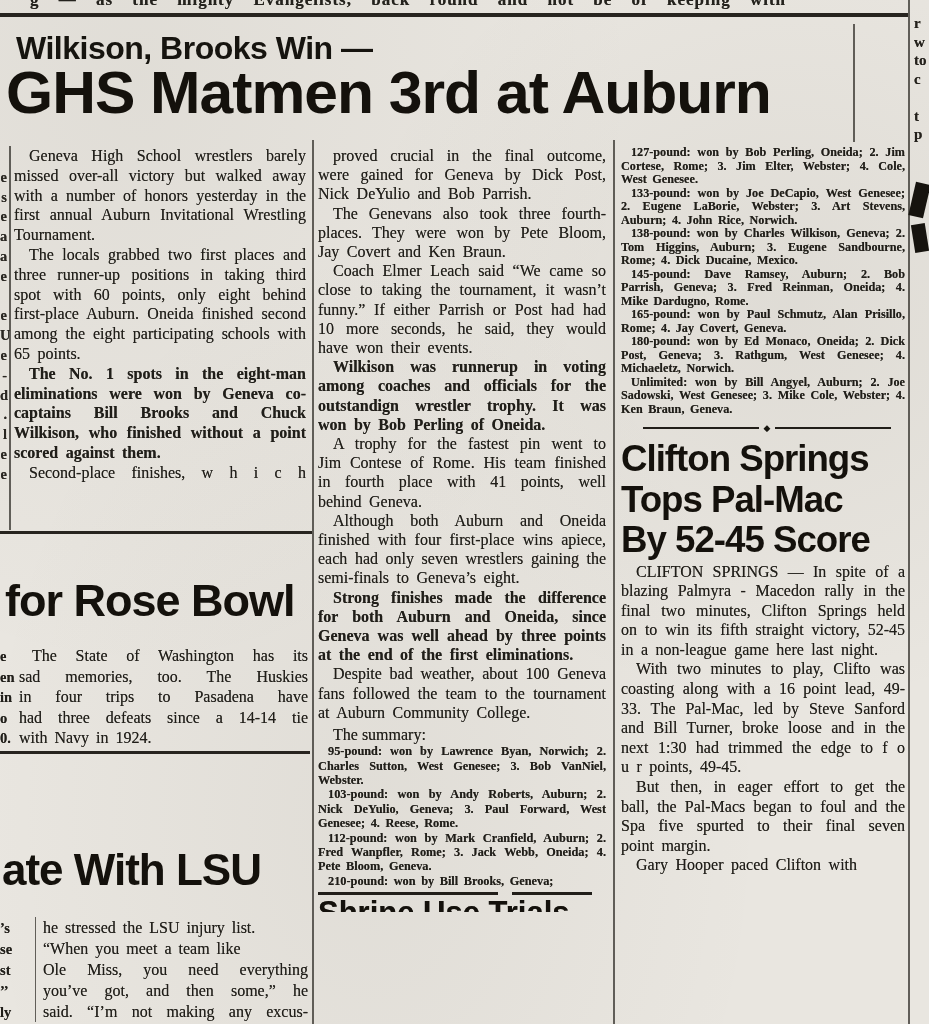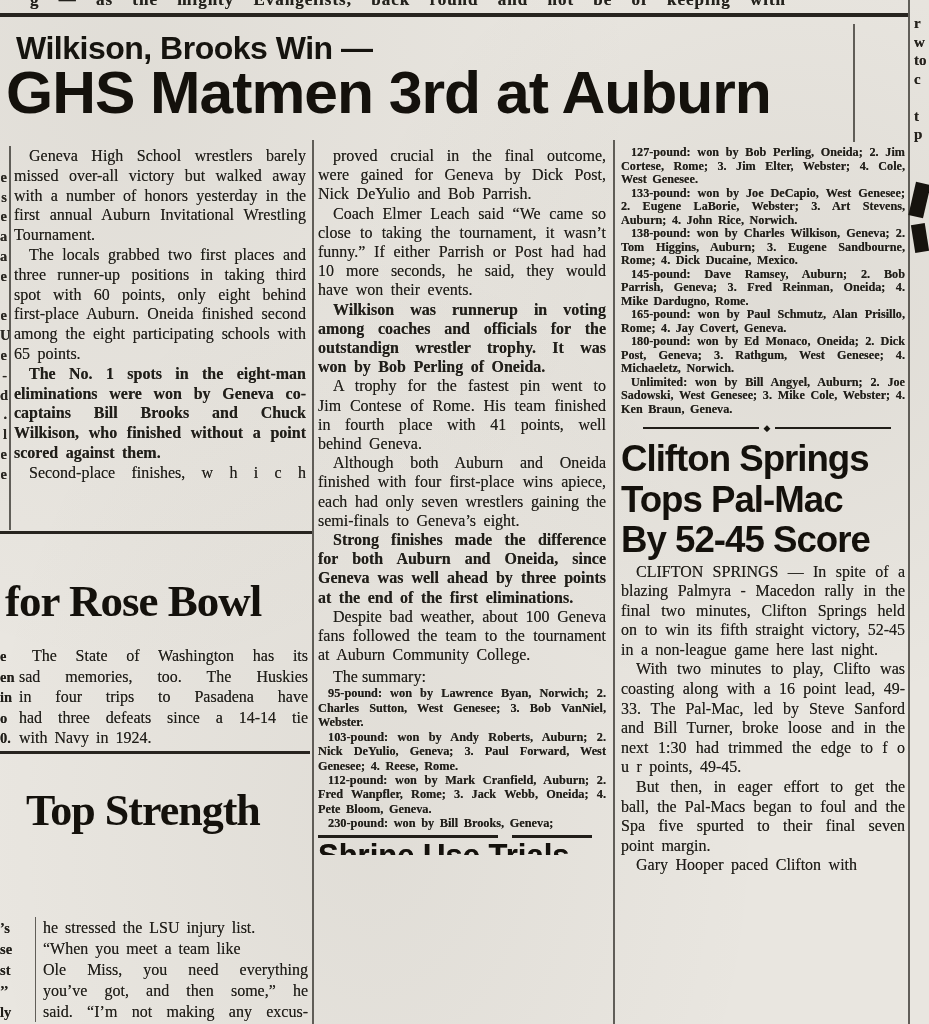--- a/index.html
+++ b/index.html
@@ -48,21 +48,21 @@
   .sumlabel{ margin-top:3px; text-indent:15px; font-size:16px; line-height:19px; }
   .sum p{ margin:0; text-indent:10px; font-weight:bold; font-size:12.3px; line-height:14.4px; word-spacing:2.5px; text-align:justify; }
   .sum3 p{ font-size:12.2px; line-height:13.5px; }
   
   .fragcol{
     position:absolute; white-space:pre-line; font-size:14.5px; font-weight:bold;
     color:#2a2722; text-align:right;
   }
   
   .sechead{
-    position:absolute; font-family:Liberation Serif, serif; font-weight:bold;
+    position:absolute; font-family:Liberation Sans, sans-serif; font-weight:bold;
     color:#14110c; letter-spacing:-1px; white-space:nowrap;
   }
   .rowblock{ position:absolute; }
   .row{ display:grid; grid-template-columns:19px 1fr; align-items:baseline; }
   .row .frag{ font-weight:bold; font-size:14.5px; text-align:left; }
   .row .line{ font-size:16px; line-height:20.6px; word-spacing:3px; text-align:justify; text-align-last:justify; }
   .row .line.noj{ text-align-last:left; }
   .row .line.ind{ padding-left:13px; }
   .lsu .row{ grid-template-columns:15px 1fr; }
   .lsu .row .line{ border-left:1.5px solid rgba(45,42,36,.72); padding-left:7px; line-height:21px;margin-left:20px; }
@@ -154,21 +154,21 @@
       <span class="frag">o</span>
       <span class="line">had three defeats since a 14-14 tie</span>
     </div>
     <div class="row">
       <span class="frag">0.</span>
       <span class="line noj">with Navy in 1924.</span>
     </div>
   </div>
   <div class="hrule" style="left:0; top:751px; width:310px; height:3px;"></div>
 
-  <div class="sechead" style="left:26px; top:785px; font-size:44px;">Top Strength</div>
+  <div class="sechead" style="left:2px; top:845px; font-size:44px;">ate With LSU</div>
   <div class="rowblock lsu txt" style="left:0; top:917px; width:308px;">
     <div class="row">
       <span class="frag">’s</span>
       <span class="line noj">he stressed the LSU injury list.</span>
     </div>
     <div class="row">
       <span class="frag">se</span>
       <span class="line ind noj">“When you meet a team like</span>
     </div>
     <div class="row">
@@ -180,32 +180,33 @@
       <span class="line">you’ve got, and then some,” he</span>
     </div>
     <div class="row">
       <span class="frag">ly</span>
       <span class="line">said. “I’m not making any excus-</span>
     </div>
   </div>
 
   <div class="col col2 txt">
     <p>proved crucial in the final outcome, were gained for Geneva by Dick Post, Nick DeYulio and Bob Parrish.</p>
+    <p>The Genevans also took three fourth-places. They were won by Pete Bloom, Jay Covert and Ken Braun.</p>
     <p>Coach Elmer Leach said “We came so close to taking the tournament, it wasn’t funny.” If either Parrish or Post had had 10 more seconds, he said, they would have won their events.</p>
     <p class="bp">Wilkison was runnerup in voting among coaches and officials for the outstandign wrestler trophy. It was won by Bob Perling of Oneida.</p>
     <p>A trophy for the fastest pin went to Jim Contese of Rome. His team finished in fourth place with 41 points, well behind Geneva.</p>
     <p>Although both Auburn and Oneida finished with four first-place wins apiece, each had only seven wrestlers gaining the semi-finals to Geneva’s eight.</p>
     <p class="bp">Strong finishes made the difference for both Auburn and Oneida, since Geneva was well ahead by three points at the end of the first eliminations.</p>
     <p>Despite bad weather, about 100 Geneva fans followed the team to the tournament at Auburn Community College.</p>
     <div class="sumlabel">The summary:</div>
     <div class="sum">
       <p>95-pound: won by Lawrence Byan, Norwich; 2. Charles Sutton, West Genesee; 3. Bob VanNiel, Webster.</p>
       <p>103-pound: won by Andy Roberts, Auburn; 2. Nick DeYulio, Geneva; 3. Paul Forward, West Genesee; 4. Reese, Rome.</p>
       <p>112-pound: won by Mark Cranfield, Auburn; 2. Fred Wanpfler, Rome; 3. Jack Webb, Oneida; 4. Pete Bloom, Geneva.</p>
-      <p>230-pound: won by Bill Brooks, Geneva;</p>
+      <p>210-pound: won by Bill Brooks, Geneva;</p>
     </div>
     <div class="dashrow">
       <div class="d" style="width:180px;"></div>
       <div class="d" style="width:80px;"></div>
     </div>
     <div class="clipped-head">
       <span class="inner">Shrine Use Trials</span>
     </div>
   </div>
 

